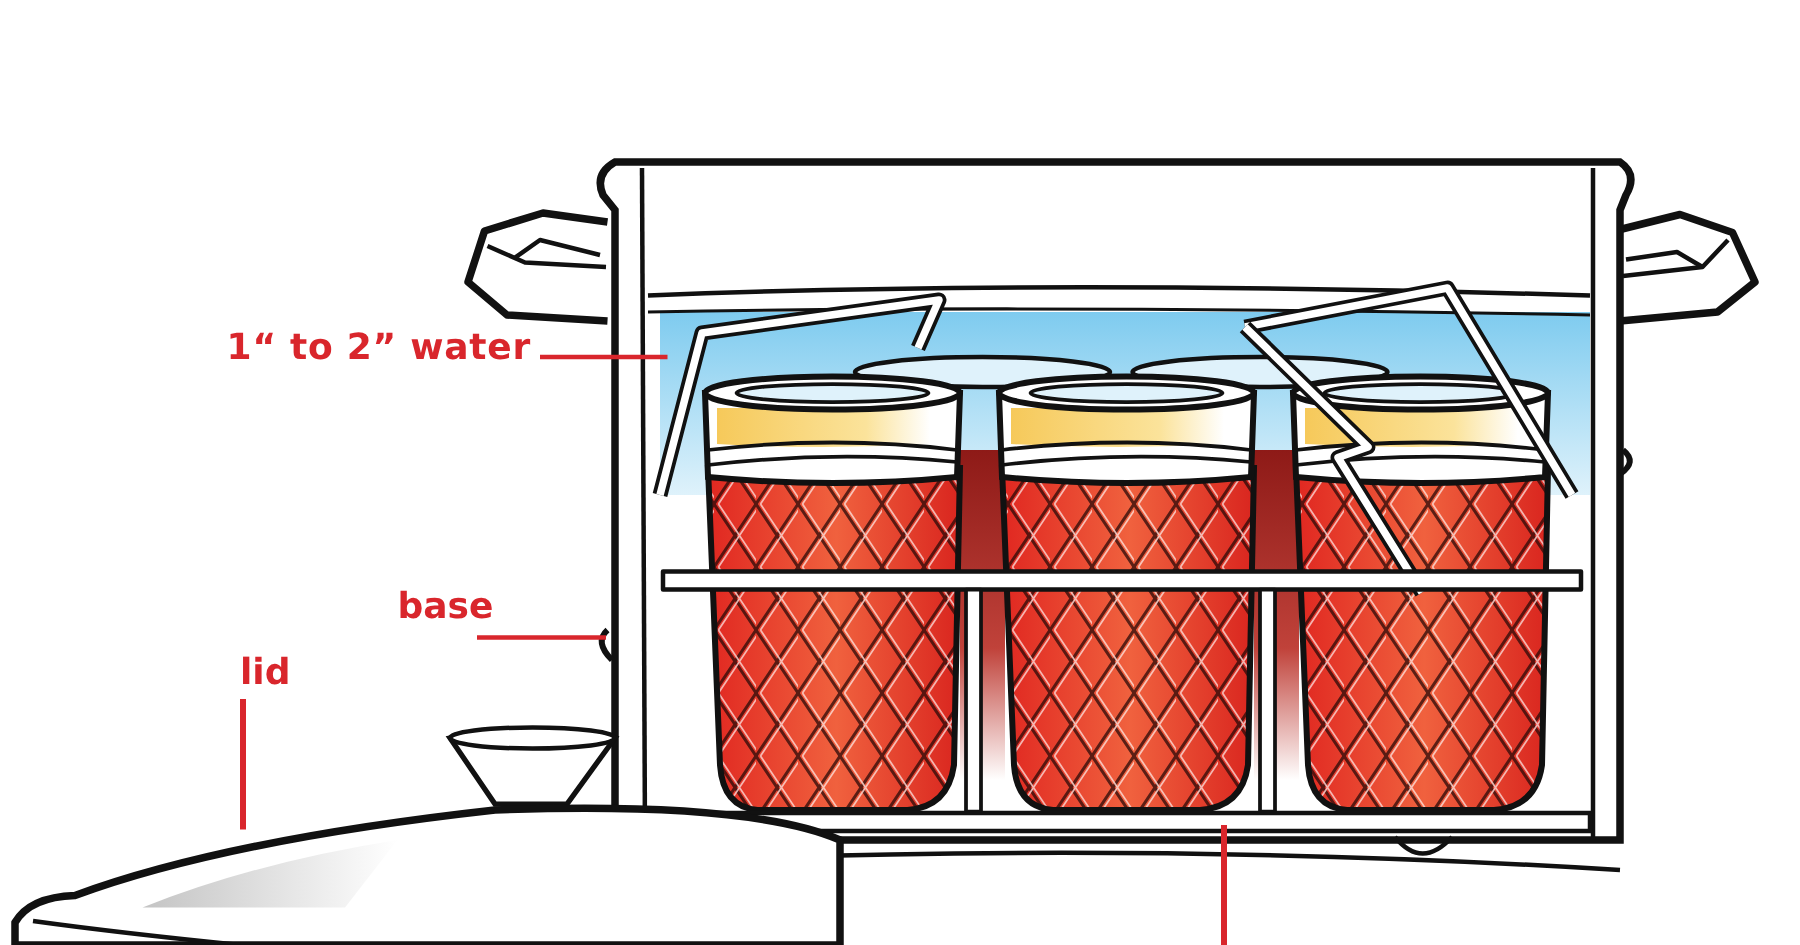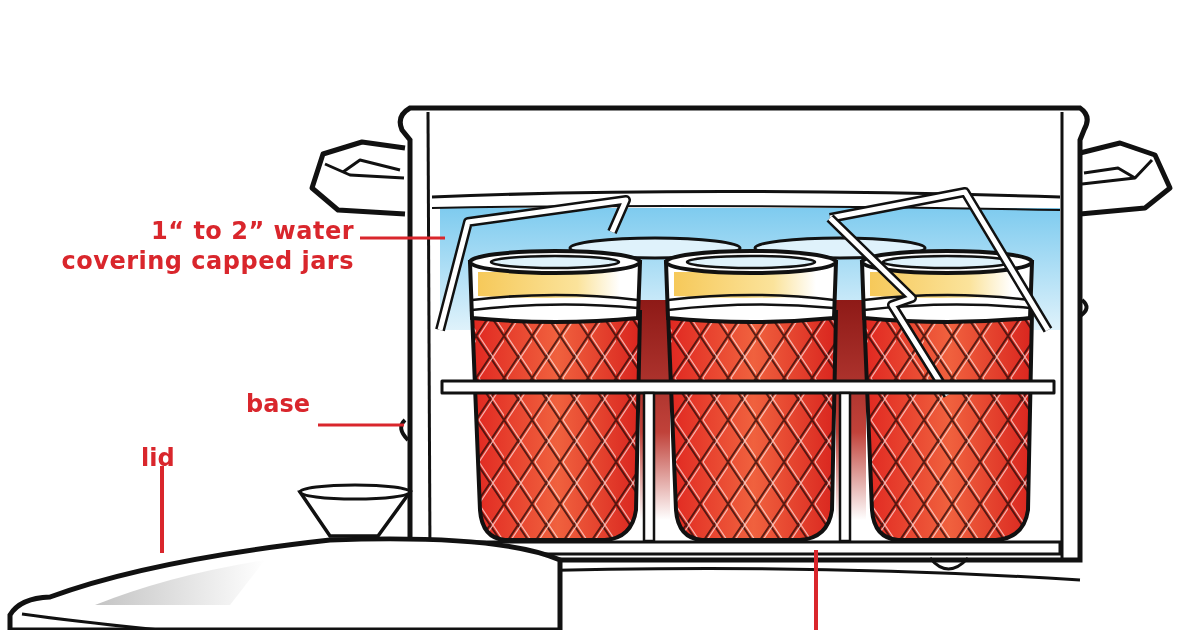--- a/index.html
+++ b/index.html
@@ -1,21 +1,21 @@
 <!DOCTYPE html>
 <html><head>
 <meta charset="utf-8">
 <style>
   html, body { margin: 0; padding: 0; background: #ffffff; }
   body { width: 1200px; height: 630px; overflow: hidden; position: relative; font-family: "DejaVu Sans", sans-serif; }
   #stage { position: absolute; left: 0; top: 0; width: 1200px; height: 630px; }
-  .label { position: absolute; color: #d9262c; font-weight: bold; font-family: "DejaVu Sans", sans-serif; white-space: nowrap; }
+  .label { position: absolute; color: #d9262c; font-weight: bold; font-family: "DejaVu Sans", sans-serif; white-space: nowrap; margin-left: 19px; }
   #lbl-water { right: 846px; top: 216px; font-size: 24px; line-height: 30px; text-align: right; letter-spacing: 0.5px; }
   #lbl-base { left: 246px; top: 390px; font-size: 24px; line-height: 28px; }
-  #lbl-lid { left: 141px; top: 444px; font-size: 24px; line-height: 28px; }
+  #lbl-lid { left: 141px; top: 434px; font-size: 24px; line-height: 28px; }
 </style>
 </head>
 <body>
 
 <div id="stage">
 <svg width="1200" height="630" viewBox="0 0 1200 630" xmlns="http://www.w3.org/2000/svg">
   <defs>
     <linearGradient id="waterGrad" x1="0" y1="0" x2="0" y2="1">
       <stop offset="0" stop-color="#7ecbef"></stop>
       <stop offset="1" stop-color="#dff2fb"></stop>
@@ -149,16 +149,15 @@
 
   <line x1="360" y1="238" x2="445" y2="238" stroke="#d9262c" stroke-width="3"></line>
   <line x1="318" y1="425" x2="404" y2="425" stroke="#d9262c" stroke-width="3"></line>
   <line x1="162" y1="466" x2="162" y2="553" stroke="#d9262c" stroke-width="4"></line>
   <line x1="816" y1="550" x2="816" y2="630" stroke="#d9262c" stroke-width="4"></line>
 </svg>
 </div>
 
 <div id="lbl-water" class="label">
   <div>1“ to 2” water</div>
-  <div>covering capped jars</div>
 </div>
 <div id="lbl-base" class="label">base</div>
 <div id="lbl-lid" class="label">lid</div>
 
 </body></html>

